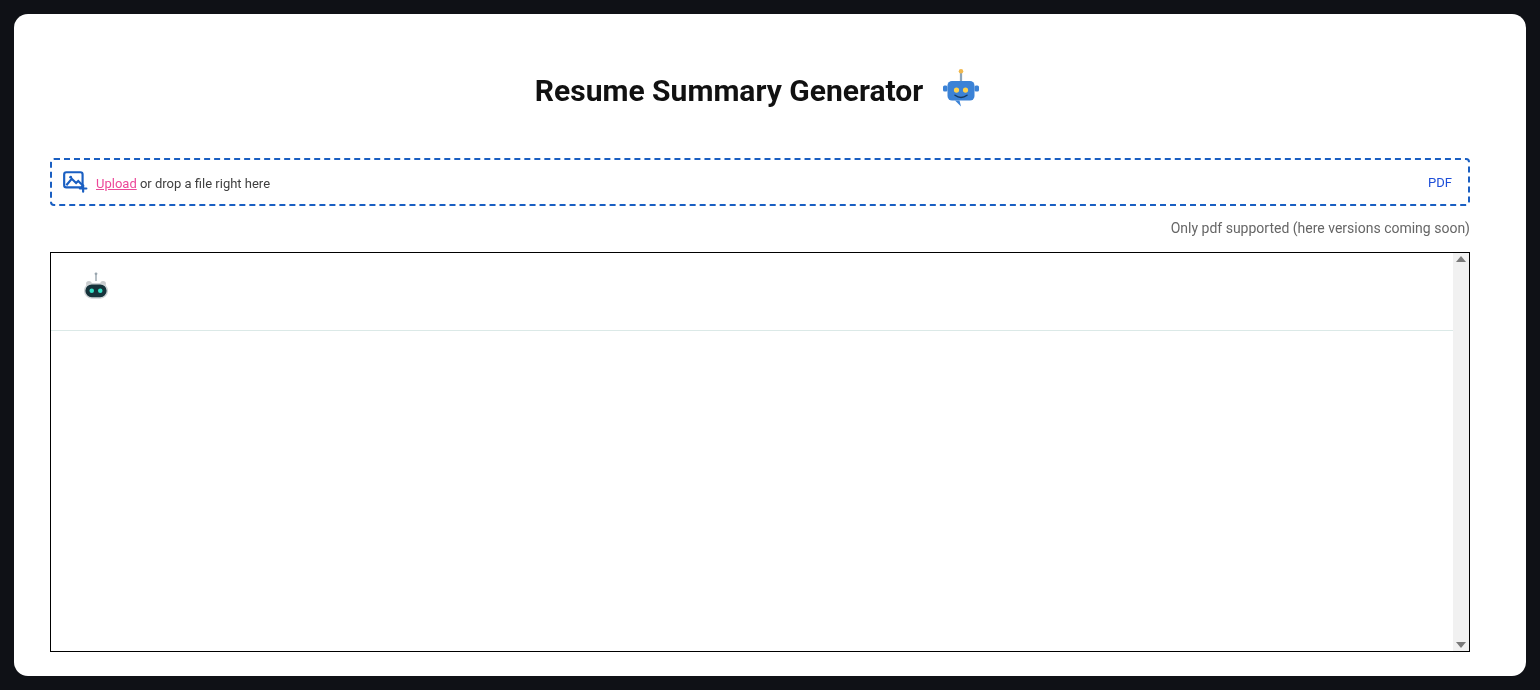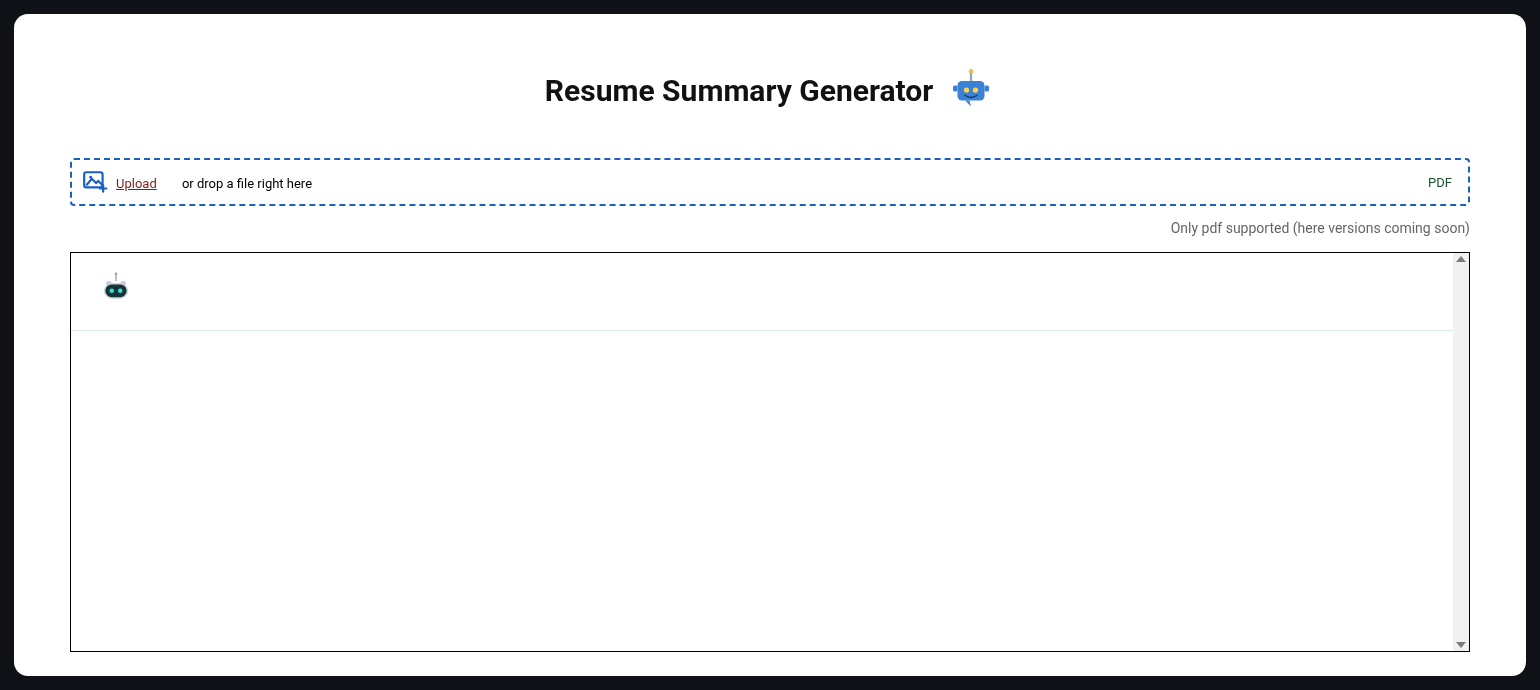--- a/index.html
+++ b/index.html
@@ -1,34 +1,34 @@
 <!DOCTYPE html>
 <html><head>
   <meta charset="utf-8">
   <style>
     * { box-sizing: border-box; margin: 0; padding: 0; }
     html, body { width: 1540px; height: 690px; font-family: -apple-system, BlinkMacSystemFont, "Segoe UI", Roboto, Helvetica, Arial, sans-serif; }
     body { background: #0f1116; display:flex; align-items:center; justify-content:center;}
     .app-card{
       width: 1512px; height: 662px; background:#fff; border-radius:14px;
-      padding: 30px 56px 28px 56px; position:relative;
+      padding: 30px 56px 28px 36px; position:relative;
     }
     .page-title-row{ display:flex; align-items:center; justify-content:center; gap:14px; margin-top:22px;}
     .page-title{ font-size:30px; font-weight:700; color:#111;}
     .robot-chat-icon{ width:48px; height:48px; display:inline-block;}
     .dropzone{
       margin-top:44px; height:48px; border:2px dashed #1a5fc2; border-radius:4px;
       background:#fff; display:flex; align-items:center; padding:0 10px; gap:8px;
       cursor:pointer;
     }
     .dz-left{display:flex; align-items:center; gap:8px; flex:1;}
     .dz-icon-wrap{width:26px; height:26px; display:inline-flex; align-items:center; justify-content:center;}
-    .upload-link{ font-size:13px; color:#7f1d1d; text-decoration:underline;}
-    .dz-rest{ font-size:13px; color:#000000;margin-left:22px;}
-    .dz-type{ font-size:13px; color:#14532d; padding-right:6px;}
+    .upload-link{ font-size:13px; color:#ec4899; text-decoration:underline;}
+    .dz-rest{ font-size:13px; color:#404040;}
+    .dz-type{ font-size:13px; color:#1d4ed8; padding-right:6px;}
     .helper-row{ display:flex; justify-content:flex-end; margin-top:14px;}
     .helper-text{ font-size:14px; color:#666;}
     .chat-area{
       margin-top:16px; border:1px solid #000; height:400px; background:#fff;
       position:relative; overflow:hidden;
     }
     .chat-scroll{ position:absolute; inset:0 16px 0 0; overflow-y:scroll;}
     
     .chat-scroll::-webkit-scrollbar{ width:16px;}
     .chat-scroll::-webkit-scrollbar-track{ background:#f1f1f1;}

